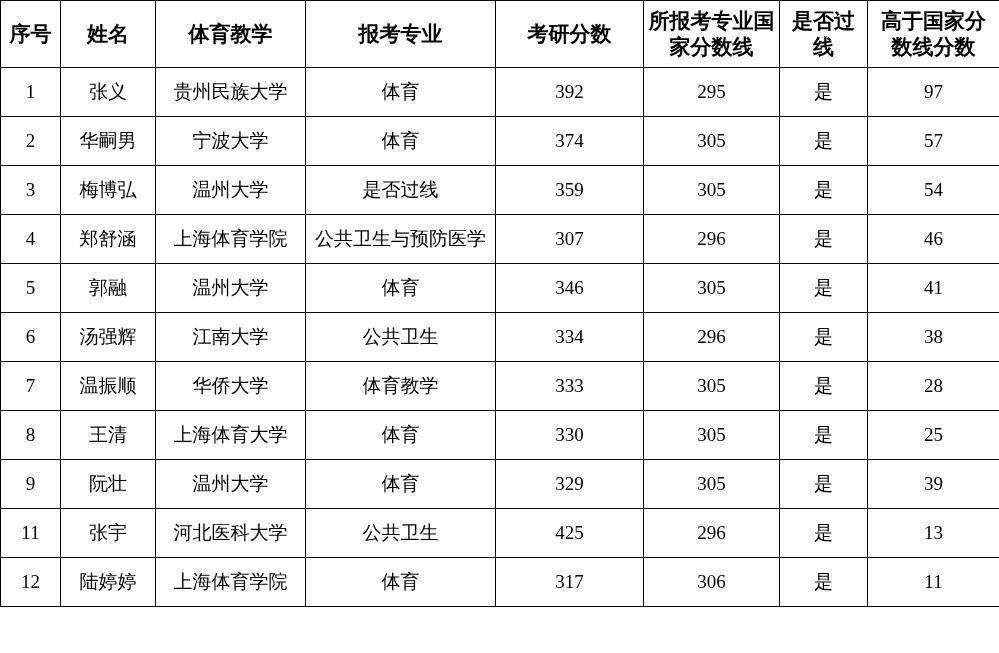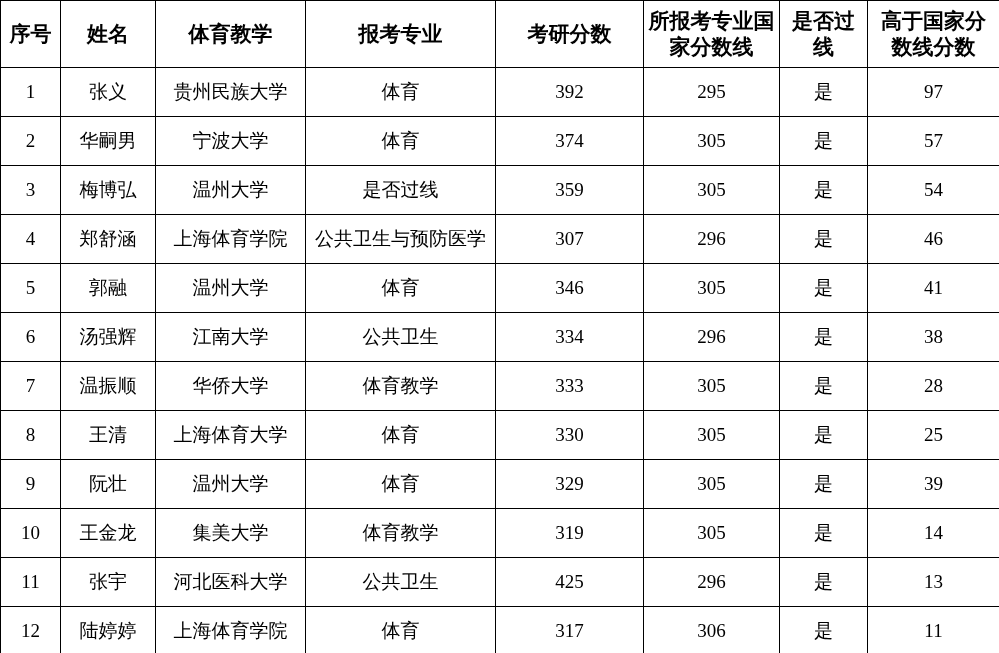--- a/index.html
+++ b/index.html
@@ -181,30 +181,20 @@
         <td class="num-cell">9</td>
         <td class="text-cell">阮壮</td>
         <td class="text-cell">温州大学</td>
         <td class="text-cell">体育</td>
         <td class="num-cell">329</td>
         <td class="num-cell">305</td>
         <td class="text-cell">是</td>
         <td class="num-cell">39</td>
       </tr>
       <tr>
-        <td class="num-cell">10</td>
-        <td class="text-cell">王金龙</td>
-        <td class="text-cell">集美大学</td>
-        <td class="text-cell">体育教学</td>
-        <td class="num-cell">319</td>
-        <td class="num-cell">305</td>
-        <td class="text-cell">是</td>
-        <td class="num-cell">14</td>
-      </tr>
-      <tr>
         <td class="num-cell">11</td>
         <td class="text-cell">张宇</td>
         <td class="text-cell">河北医科大学</td>
         <td class="text-cell">公共卫生</td>
         <td class="num-cell">425</td>
         <td class="num-cell">296</td>
         <td class="text-cell">是</td>
         <td class="num-cell">13</td>
       </tr>
       <tr>

